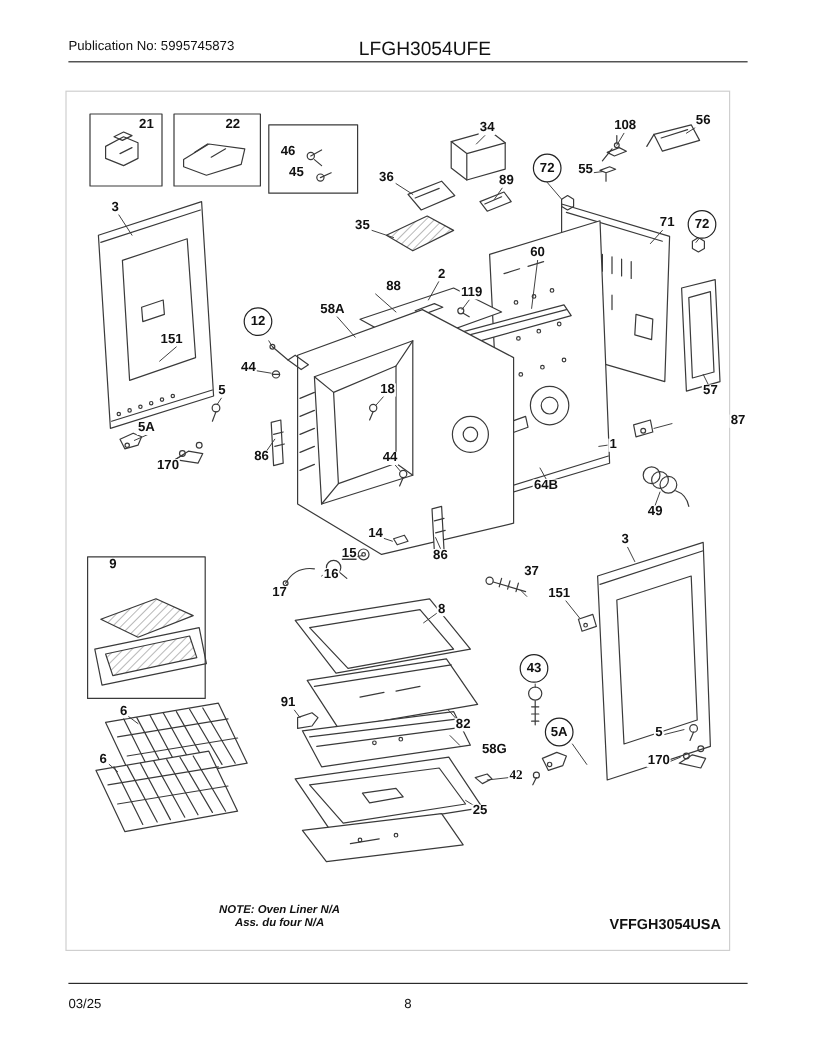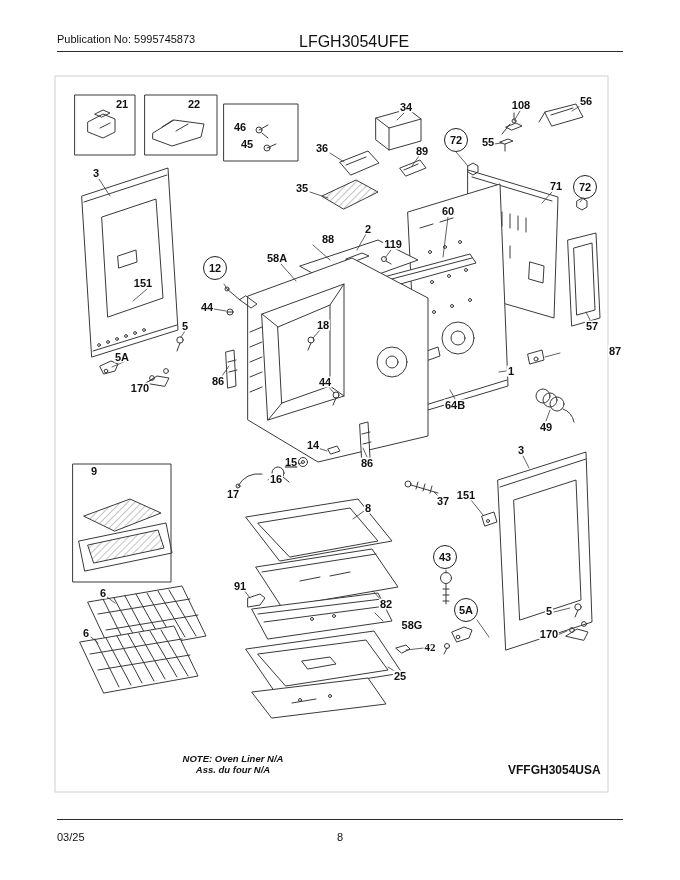--- a/index.html
+++ b/index.html
@@ -411,21 +411,21 @@
       <div class="callout" style="left: 511px; top: 371px;">1</div>
       <div class="callout" style="left: 455px; top: 405px;">64B</div>
       <div class="callout" style="left: 546px; top: 427px;">49</div>
       <div class="callout" style="left: 313px; top: 445px;">14</div>
       <div class="callout" style="left: 521px; top: 450px;">3</div>
       <div class="callout" style="left: 291px; top: 462px; text-decoration: underline;">15</div>
       <div class="callout" style="left: 367px; top: 463px;">86</div>
       <div class="callout" style="left: 276px; top: 479px;">16</div>
       <div class="callout" style="left: 94px; top: 471px;">9</div>
       <div class="callout" style="left: 466px; top: 495px;">151</div>
-      <div class="callout" style="left: 443px; top: 501px;">37</div>
+      <div class="callout" style="left: 443px; top: 477px;">37</div>
       <div class="callout" style="left: 233px; top: 494px;">17</div>
       <div class="callout" style="left: 368px; top: 508px;">8</div>
       <div class="callout circled" style="left: 445px; top: 557px;">43</div>
       <div class="callout" style="left: 103px; top: 593px;">6</div>
       <div class="callout" style="left: 240px; top: 586px;">91</div>
       <div class="callout" style="left: 386px; top: 604px;">82</div>
       <div class="callout circled" style="left: 466px; top: 610px;">5A</div>
       <div class="callout" style="left: 387px; top: 625px; margin-left: 25px;">58G</div>
       <div class="callout" style="left: 86px; top: 633px;">6</div>
       <div class="callout" style="left: 549px; top: 611px;">5</div>

